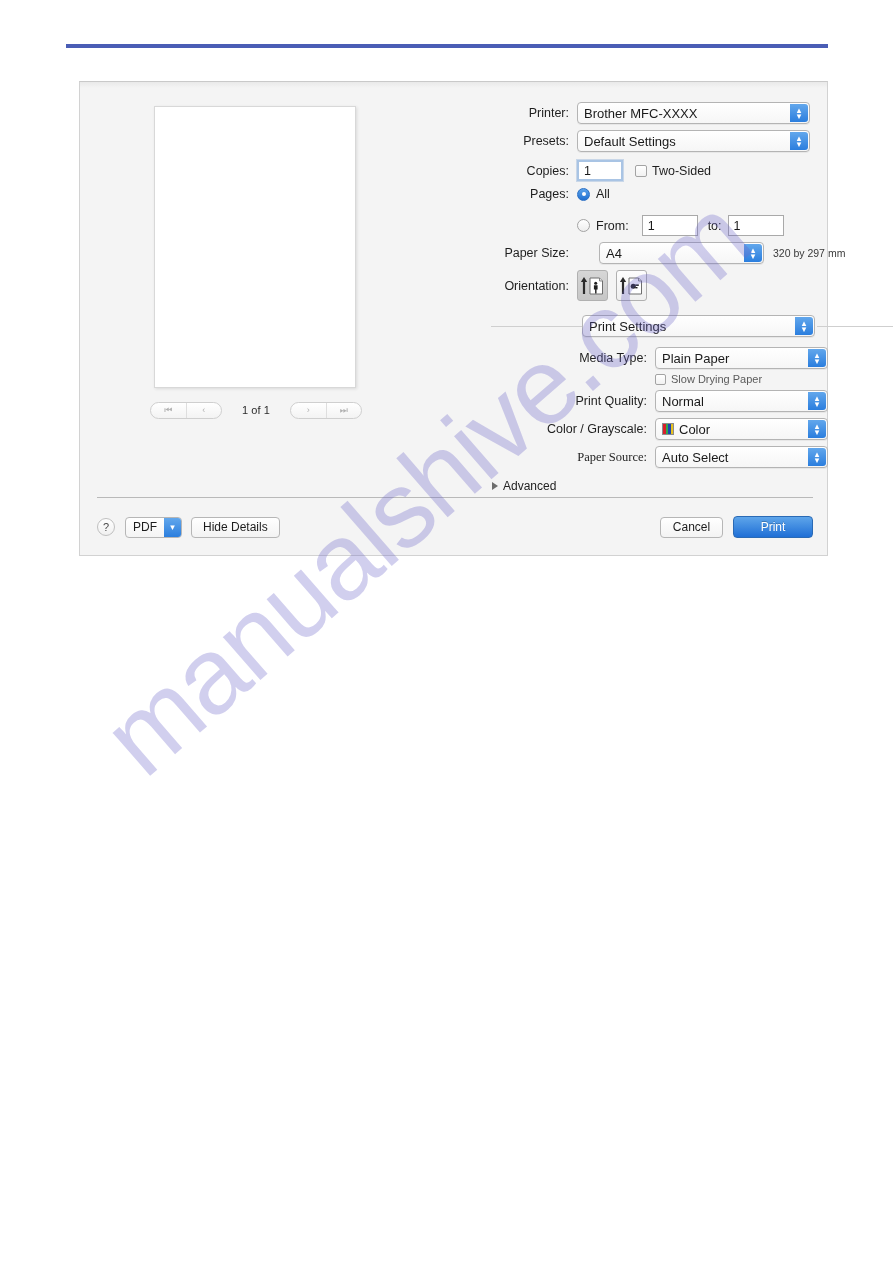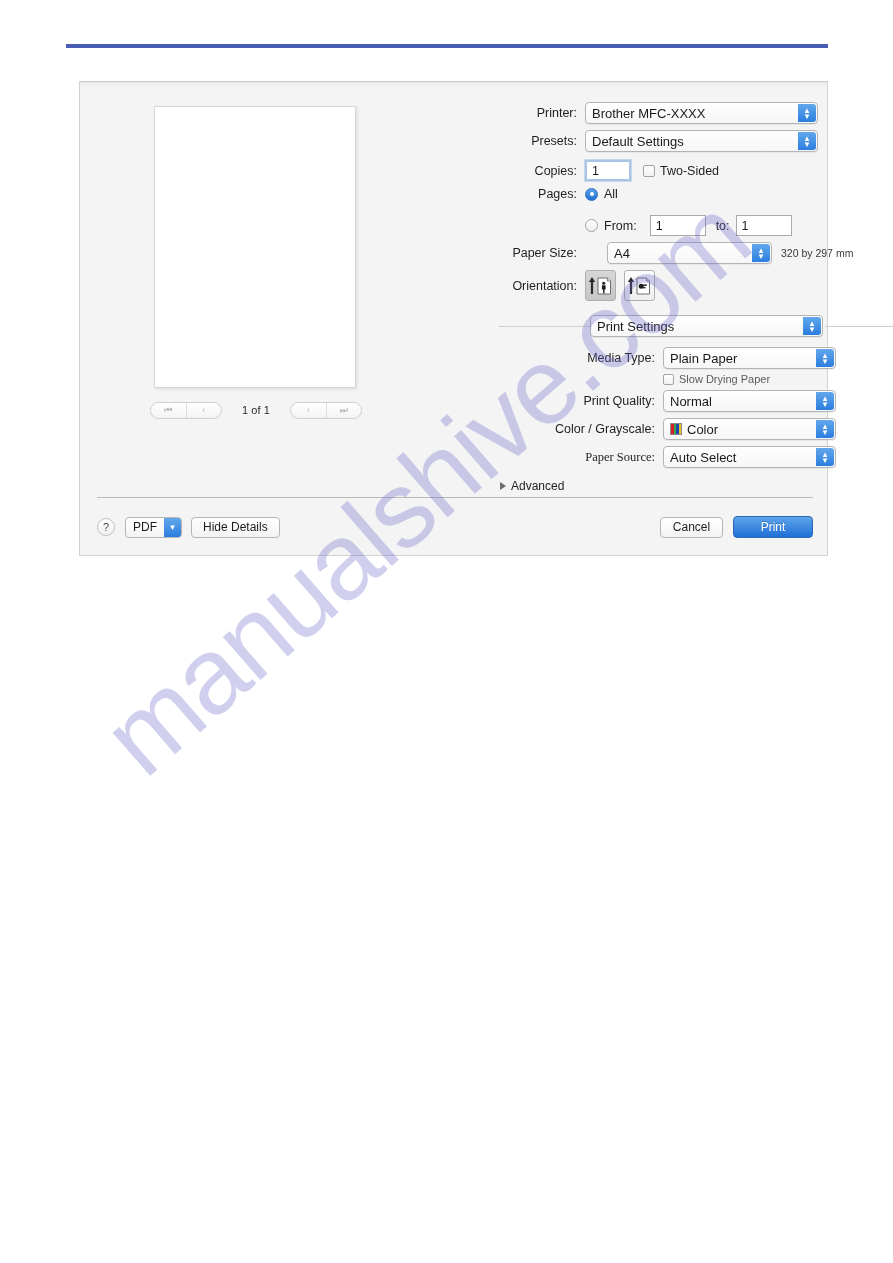--- a/index.html
+++ b/index.html
@@ -119,21 +119,21 @@
   .navbtn + .navbtn { border-left: 1px solid #dedede; }
   #page-counter {
     font-size: 11px;
     color: #2c2c2c;
     letter-spacing: 0.1px;
   }
 
   
   #settings-pane {
     position: absolute;
-    left: 338px;
+    left: 330px;
     top: 20px;
     width: 410px;
   }
 
   .row {
     display: flex;
     align-items: center;
     margin-bottom: 6px;
   }
   .lbl {

